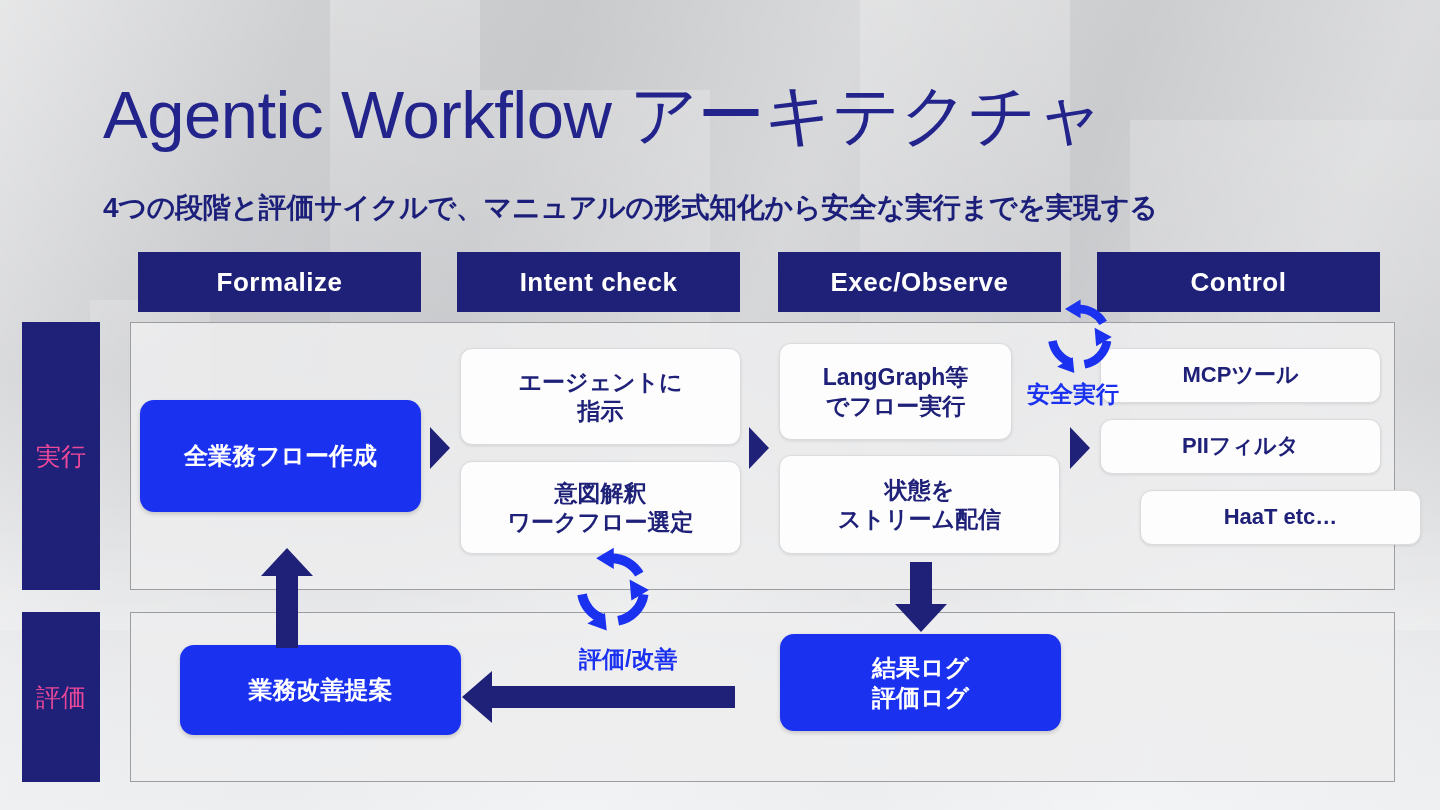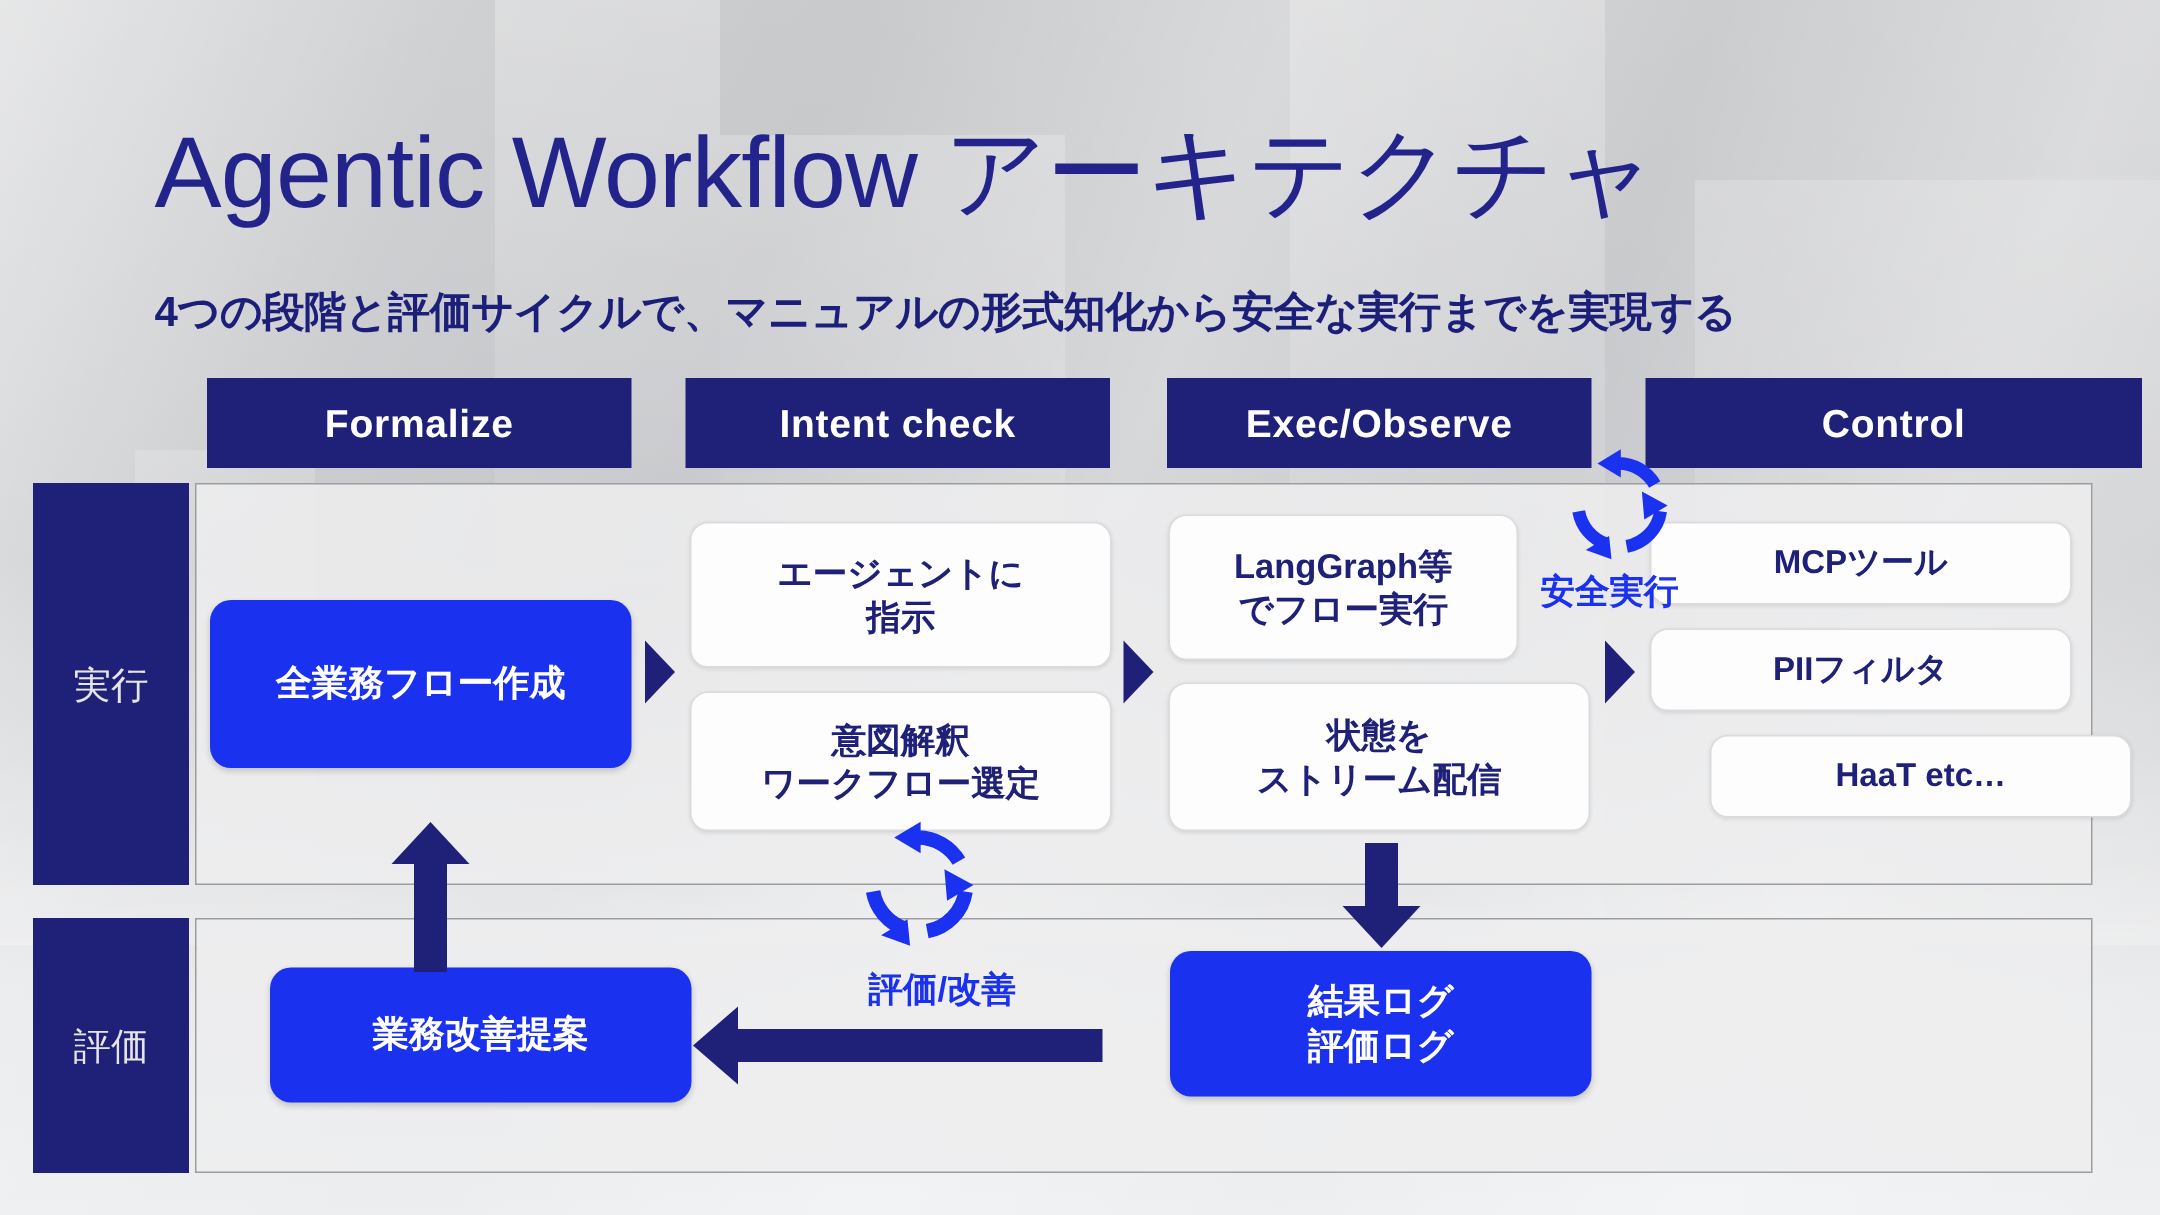--- a/index.html
+++ b/index.html
@@ -81,29 +81,29 @@
     font-size: 26px;
     font-weight: bold;
     display: flex;
     align-items: center;
     justify-content: center;
     letter-spacing: 0.5px;
   }
   #stage0 { left: 138px;  width: 283px; }
   #stage1 { left: 457px;  width: 283px; }
   #stage2 { left: 778px;  width: 283px; }
-  #stage3 { left: 1097px; width: 331px; }
+  #stage3 { left: 1097px; width: 283px; }
 
   
   .side-label {
     position: absolute;
     left: 22px;
-    width: 104px;
-    background: #1f2178;
-    color: #e5e5e5;
+    width: 78px;
+    background: #1f2178;
+    color: #ec4899;
     font-size: 25px;
     display: flex;
     align-items: center;
     justify-content: center;
   }
   #side-exec { top: 322px; height: 268px; }
   #side-eval { top: 612px; height: 170px; }
 
   
   .row-panel {

